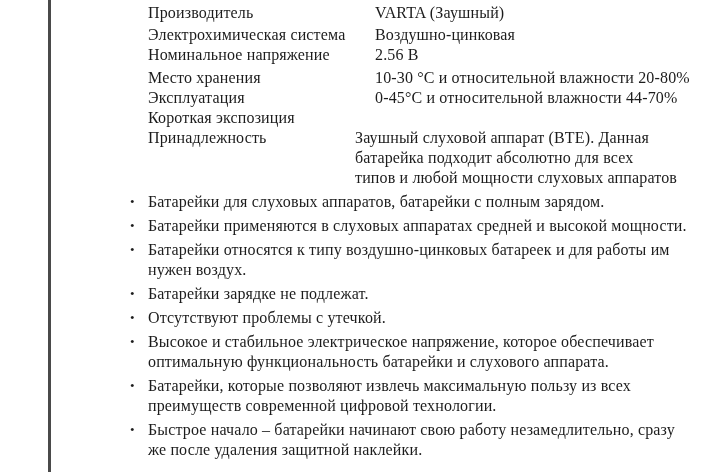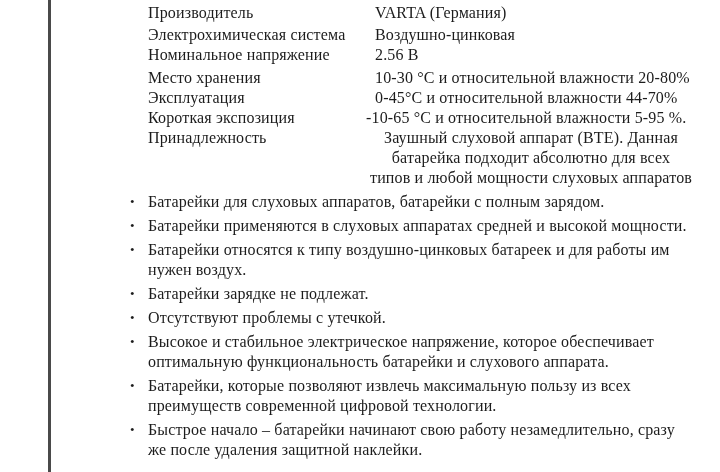--- a/index.html
+++ b/index.html
@@ -56,21 +56,20 @@
     letter-spacing: 0.15px;
     white-space: pre-line;
   }
   .gap-sm { margin-top: 2px; }
   .gap    { margin-top: 3px; }
   .shift-left { margin-left: -9px; }
   .centered {
     flex: none;
     width: 352px;
     margin-left: -20px;
-    text-align: center;
   }
   .features {
     list-style: none;
     margin: 4px 0 0 0;
     padding: 0;
   }
   .features li {
     display: flex;
     align-items: flex-start;
     margin: 0 0 4px -18px;
@@ -95,41 +94,40 @@
 
 <div class="page">
   <div class="border-left"></div>
   <div class="border-right"></div>
 
   <div class="content">
 
     <div class="specs">
       <div class="spec-row">
         <div class="spec-label">Производитель</div>
-        <div class="spec-value">VARTA (Германия)</div>
+        <div class="spec-value">VARTA (Заушный)</div>
       </div>
       <div class="spec-row gap-sm">
         <div class="spec-label">Электрохимическая система</div>
         <div class="spec-value">Воздушно-цинковая</div>
       </div>
       <div class="spec-row">
         <div class="spec-label">Номинальное напряжение</div>
         <div class="spec-value">2.56 В</div>
       </div>
       <div class="spec-row gap">
         <div class="spec-label">Место хранения</div>
         <div class="spec-value">10-30 °C и относительной влажности 20-80%</div>
       </div>
       <div class="spec-row">
         <div class="spec-label">Эксплуатация</div>
         <div class="spec-value">0-45°C и относительной влажности 44-70%</div>
       </div>
       <div class="spec-row">
         <div class="spec-label">Короткая экспозиция</div>
-        <div class="spec-value shift-left">-10-65 °C и относительной влажности 5-95 %.</div>
       </div>
       <div class="spec-row">
         <div class="spec-label">Принадлежность</div>
         <div class="spec-value centered">Заушный слуховой аппарат (BTE). Данная
 батарейка подходит абсолютно для всех
 типов и любой мощности слуховых аппаратов</div>
       </div>
     </div>
 
     <ul class="features">

